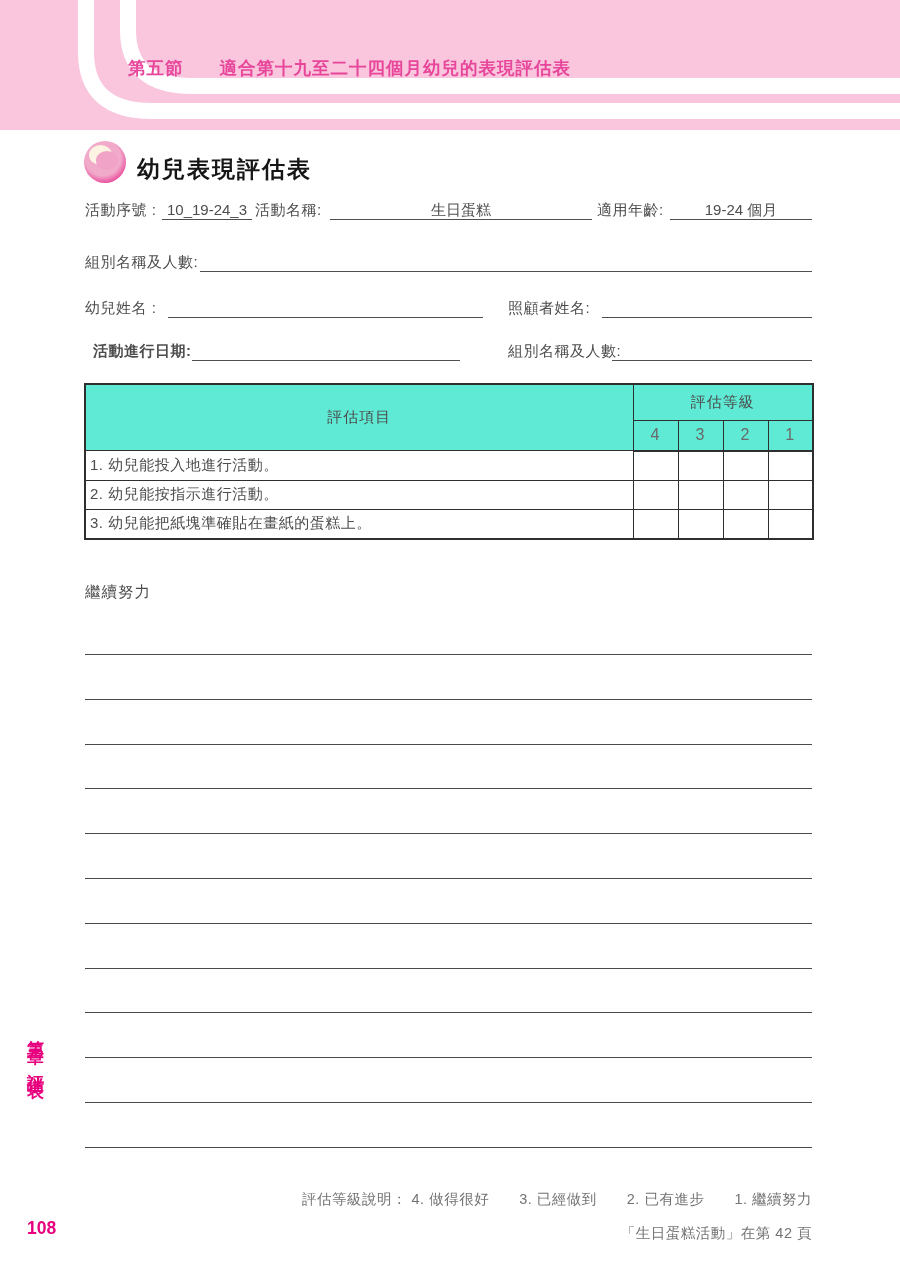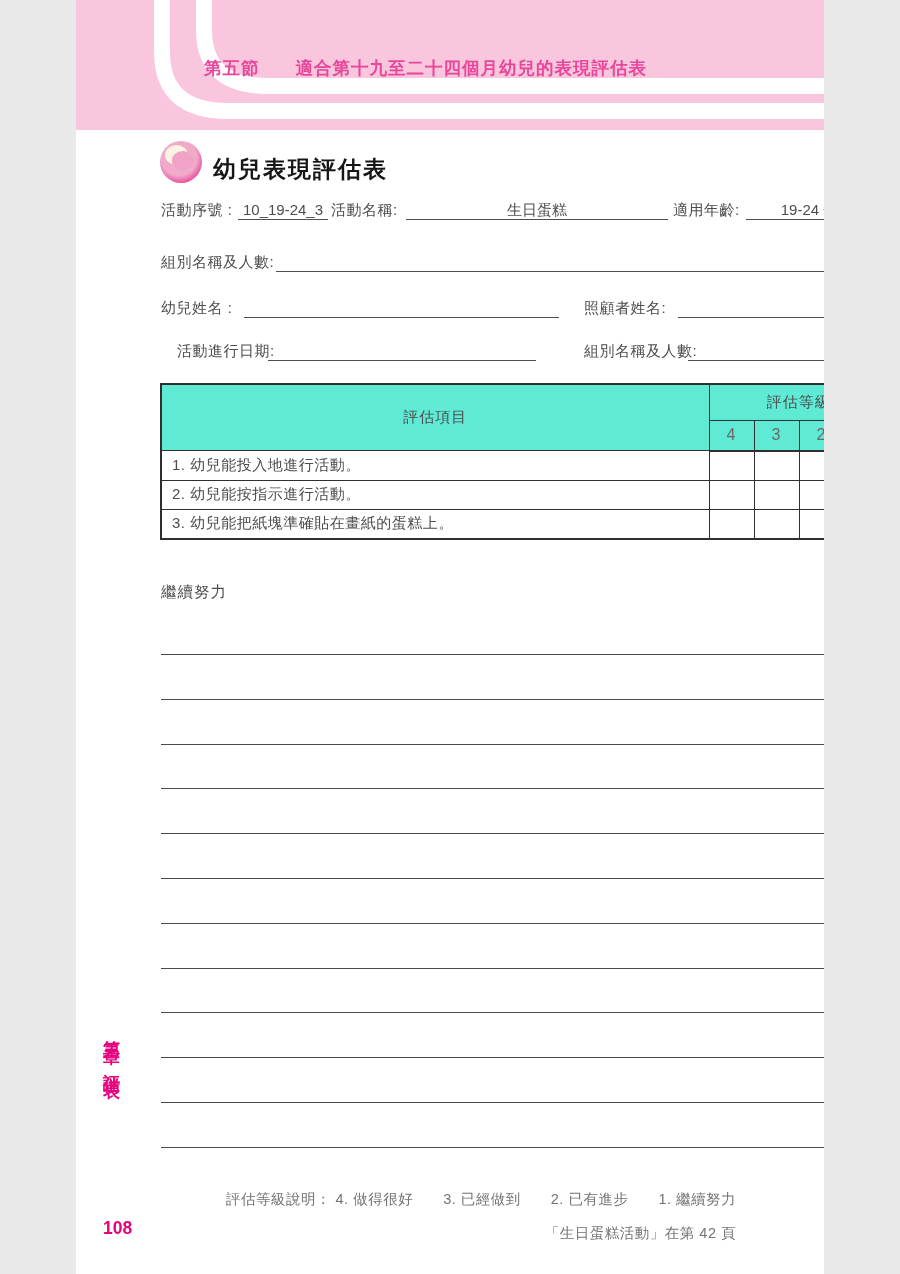--- a/index.html
+++ b/index.html
@@ -1,17 +1,17 @@
 <!DOCTYPE html>
 <html><head>
 <meta charset="utf-8">
 <style>
   html,body{margin:0;padding:0;background:#e9e9e9;}
   .page{
-    position:relative;width:748px;height:1274px;background:#ffffff;
+    position:relative;width:900px;height:1274px;background:#ffffff;
     margin:0 auto;overflow:hidden;
     font-family:"Liberation Sans","DejaVu Sans",sans-serif;
     color:#4d4d4d;
   }
   
   .band{position:absolute;left:0;top:0;width:900px;height:130px;}
   .band-title{
     position:absolute;left:128px;top:56px;width:700px;
     font-size:17.5px;font-weight:bold;color:#e7469a;letter-spacing:1px;
   }
@@ -46,21 +46,21 @@
     border:2px solid #2f2f2f;table-layout:fixed;width:728px;
   }
   table.assess td,table.assess th{
     border:1.4px solid #2f2f2f;font-weight:normal;font-size:15px;color:#4d4d4d;
     padding:0;overflow:hidden;
   }
   table.assess thead th{background:#5eead4;text-align:center;letter-spacing:1px;}
   table.assess .rh1{height:36px;}
   table.assess .rh2 th{height:29px;border-bottom:2.2px solid #2f2f2f;color:#6a6a6a;font-size:16px;}
   table.assess tbody td{height:28px;background:#fff;}
-  table.assess tbody td.item{padding-left:10px;letter-spacing:0.5px;}
+  table.assess tbody td.item{padding-left:4px;letter-spacing:0.5px;}
   
   .obs-label{position:absolute;left:85px;top:582px;font-size:15.5px;letter-spacing:1px;}
   .obs-lines{position:absolute;left:85px;top:654px;width:727px;}
   .obs-line{height:0;border-top:1.6px solid #4a4a4a;}
   .obs-line + .obs-line{margin-top:43.8px;}
   
   .side{
     position:absolute;left:27px;top:1026px;color:#e6007e;font-weight:bold;font-size:17px;
     writing-mode:vertical-rl;text-orientation:upright;letter-spacing:4px;line-height:1;
   }
@@ -105,21 +105,21 @@
   </div>
 
   <div class="frow" style="top:298px;">
     <span class="lab" style="left:0;">幼兒姓名 :</span>
     <span class="line" style="left:83px;width:315px;"></span>
     <span class="lab" style="left:423px;">照顧者姓名:</span>
     <span class="line" style="left:517px;width:210px;"></span>
   </div>
 
   <div class="frow" style="top:341px;">
-    <span class="lab" style="left:16px;">活動進行日期:</span>
+    <span class="lab" style="left:8px;font-weight:bold;">活動進行日期:</span>
     <span class="line" style="left:107px;width:268px;"></span>
     <span class="lab" style="left:423px;">組別名稱及人數:</span>
     <span class="line" style="left:527px;width:200px;"></span>
   </div>
 
   <table class="assess">
     <colgroup>
       <col style="width:548px;">
         <col style="width:45px;">
         <col style="width:45px;">

